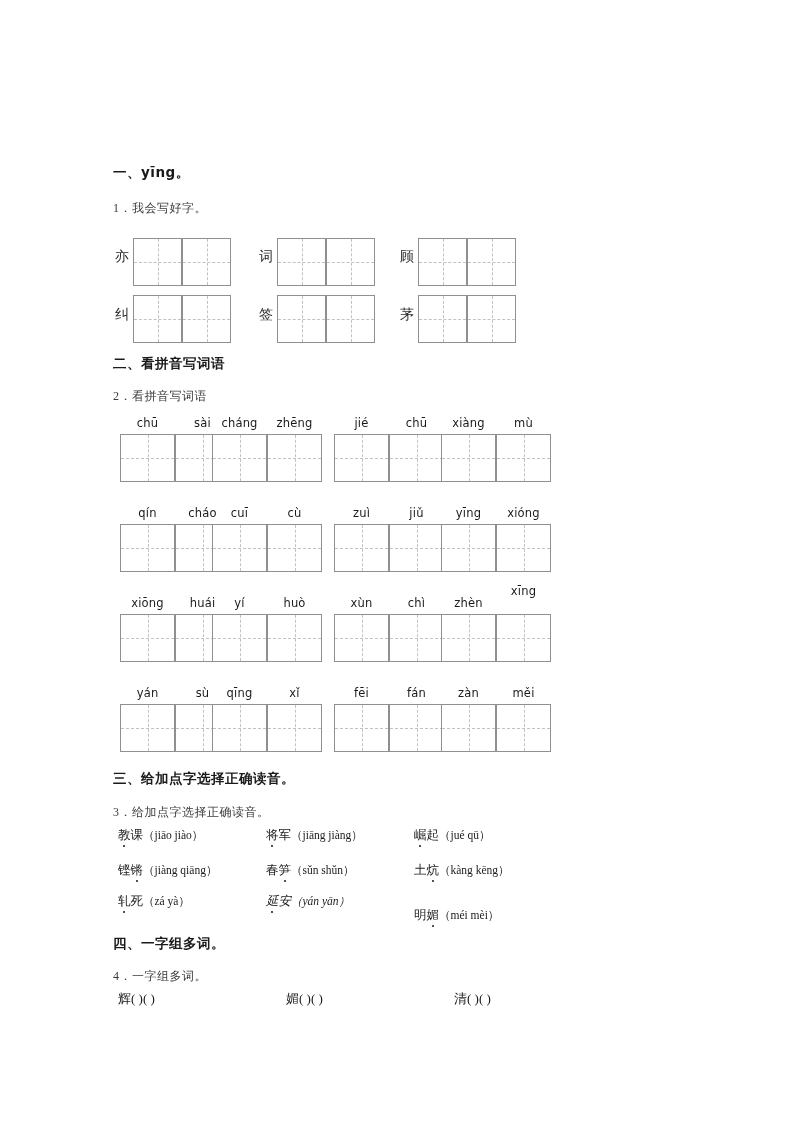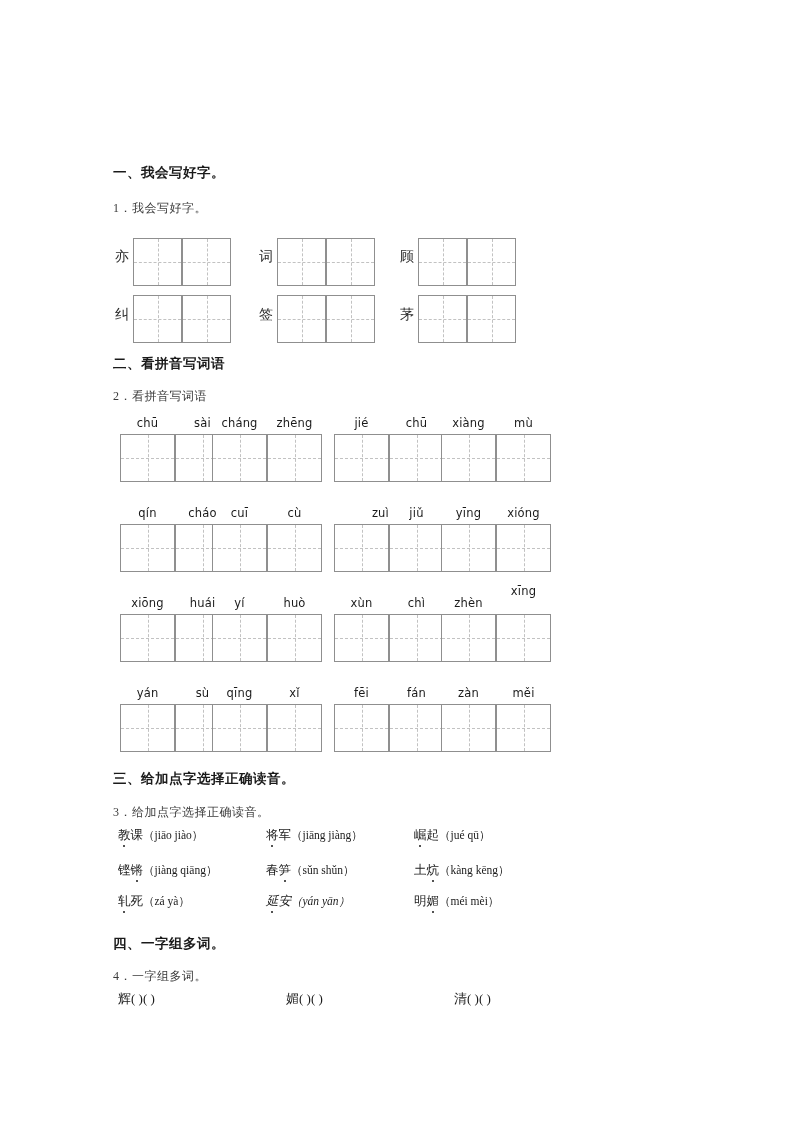--- a/index.html
+++ b/index.html
@@ -165,21 +165,21 @@
     font-family: "DejaVu Sans", "Liberation Sans", sans-serif;
     letter-spacing: 0.3px;
   }
 </style>
 </head>
 <body>
 
 <div class="page">
 
 
-  <div class="sec-head" style="top:164px">一、我会写好字。</div>
+  <div class="sec-head" style="top:164px">一、yīng。</div>
   <div class="sub-head" style="top:200px">1．我会写好字。</div>
 
   <div class="char-label" style="left:115px; top:250px">亦</div>
   <div class="grid-group" style="left:133px; top:238px">
     <div class="cell" style="width:49px;height:48px"></div>
     <div class="cell" style="width:49px;height:48px"></div>
   </div>
 
   <div class="char-label" style="left:259px; top:250px">词</div>
   <div class="grid-group" style="left:277px; top:238px">
@@ -244,21 +244,21 @@
       <div class="grid-group" style="left: 120px; top: 524px;">
         <div class="cell" style="width: 55px; height: 48px;"></div>
         <div class="cell" style="width: 55px; height: 48px;"></div>
       </div>
       <div class="py" style="left: 212px; top: 506px; width: 55px;">cuī</div>
       <div class="py" style="left: 267px; top: 506px; width: 55px;">cù</div>
       <div class="grid-group" style="left: 212px; top: 524px;">
         <div class="cell" style="width: 55px; height: 48px;"></div>
         <div class="cell" style="width: 55px; height: 48px;"></div>
       </div>
-      <div class="py" style="left: 334px; top: 506px; width: 55px; text-align: right;">zuì</div>
+      <div class="py" style="left: 334px; top: 506px; width: 55px;">zuì</div>
       <div class="py" style="left: 389px; top: 506px; width: 55px;">jiǔ</div>
       <div class="grid-group" style="left: 334px; top: 524px;">
         <div class="cell" style="width: 55px; height: 48px;"></div>
         <div class="cell" style="width: 55px; height: 48px;"></div>
       </div>
       <div class="py" style="left: 441px; top: 506px; width: 55px;">yīng</div>
       <div class="py" style="left: 496px; top: 506px; width: 55px;">xióng</div>
       <div class="grid-group" style="left: 441px; top: 524px;">
         <div class="cell" style="width: 55px; height: 48px;"></div>
         <div class="cell" style="width: 55px; height: 48px;"></div>
@@ -323,21 +323,21 @@
         <span class="choice-item" style="position: absolute; left: 296px;"><span class="dotted">崛</span><span>起</span><span class="paren">（jué qū）</span></span>
       </div>
       <div class="choice-row" style="top: 862px;">
         <span class="choice-item" style="position: absolute; left: 0px;"><span>铿</span><span class="dotted">锵</span><span class="paren">（jiàng qiāng）</span></span>
         <span class="choice-item" style="position: absolute; left: 148px;"><span>春</span><span class="dotted">笋</span><span class="paren">（sǔn shǔn）</span></span>
         <span class="choice-item" style="position: absolute; left: 296px;"><span>土</span><span class="dotted">炕</span><span class="paren">（kàng kēng）</span></span>
       </div>
       <div class="choice-row" style="top: 893px;">
         <span class="choice-item" style="position: absolute; left: 0px;"><span class="dotted">轧</span><span>死</span><span class="paren">（zá yà）</span></span>
         <span class="choice-item" style="position: absolute; left: 148px; font-style: italic;"><span class="dotted">延</span><span>安</span><span class="paren">（yán yān）</span></span>
-        <span class="choice-item" style="position: absolute; left: 296px;"><span>明</span><span class="dotted">媚</span><span class="paren">（méi mèi）</span></span>
+        <span class="choice-item" style="position: absolute; left: 296px; margin-top: 14px;"><span>明</span><span class="dotted">媚</span><span class="paren">（méi mèi）</span></span>
       </div>
     </div>
 
   <div class="sec-head" style="top:935px">四、一字组多词。</div>
   <div class="sub-head" style="top:968px">4．一字组多词。</div>
 
   <div class="word-row" style="top:990px" id="word-row">
       <span class="wgroup" style="position: absolute; left: 0px;"><span>辉</span><span class="wblank">(        )(        )</span></span>
       <span class="wgroup" style="position: absolute; left: 168px;"><span>媚</span><span class="wblank">(        )(        )</span></span>
       <span class="wgroup" style="position: absolute; left: 336px;"><span>清</span><span class="wblank">(        )(        )</span></span>

